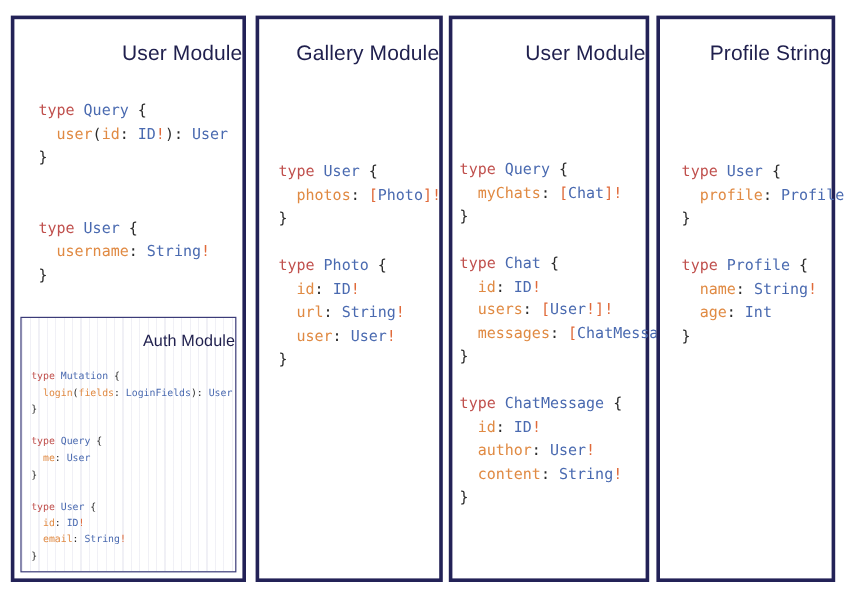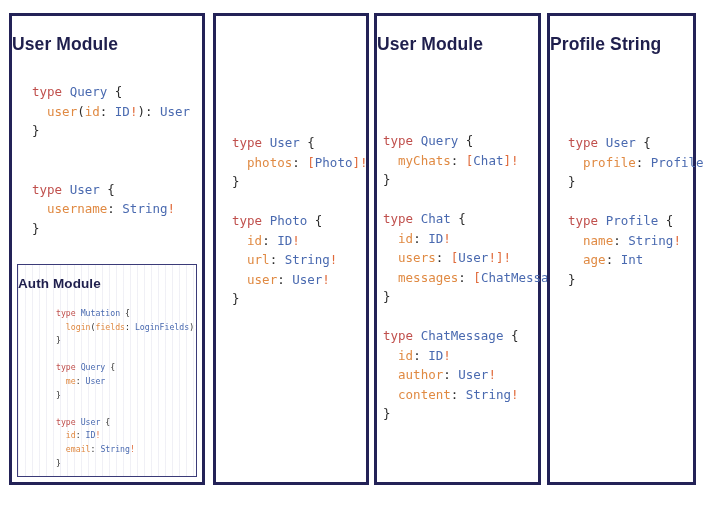--- a/index.html
+++ b/index.html
@@ -23,22 +23,22 @@
 
   
   .panel {
     position: absolute;
     background: #ffffff;
     border: 3px solid #232257;
     box-sizing: border-box;
   }
 
   .panel-title {
-    text-align: left;
-    font-weight: bold;
+    text-align: right;
+    font-weight: normal;
     color: #1f1f4d;
     letter-spacing: 0.1px;
   }
 
   .panel-1 .panel-title,
   .panel-2 .panel-title,
   .panel-3 .panel-title,
   .panel-4 .panel-title {
     font-size: 17.5px;
     margin-top: 18px;
@@ -83,41 +83,42 @@
   .bang { color: #e06a3a; }          
 
   
   .panel-1 { left: 9px;   top: 13px; width: 196px; height: 472px; }
   .panel-2 { left: 213px; top: 13px; width: 156px; height: 472px; }
   .panel-3 { left: 374px; top: 13px; width: 167px; height: 472px; }
   .panel-4 { left: 547px; top: 13px; width: 149px; height: 472px; }
 
   .code-block { position: absolute; }
   .p1-code { left: 20px; top: 66px; }
-  .p1-sub-code { position: absolute; left: 8px; top: 42px; margin-left: 30px; }
+  .p1-sub-code { position: absolute; left: 8px; top: 42px; }
   .p2-code { left: 16px; top: 117px; }
   .p3-code { left: 6px;  top: 115px; }
   .p4-code { left: 18px; top: 117px; }
 </style>
 </head>
 <body>
 
 <div class="board">
 
   <div class="panel panel-1">
     <div class="panel-title">User Module</div>
     <div class="code code-lg code-block p1-code"><div><span class="kw">type</span><span class="pun"> </span><span class="tn">Query</span><span class="pun"> {</span></div><div><span class="pun">  </span><span class="fld">user</span><span class="pun">(</span><span class="fld">id</span><span class="pun">: </span><span class="tn">ID</span><span class="bang">!</span><span class="pun">): </span><span class="tn">User</span></div><div><span class="pun">}</span></div><div>&nbsp;</div><div>&nbsp;</div><div><span class="kw">type</span><span class="pun"> </span><span class="tn">User</span><span class="pun"> {</span></div><div><span class="pun">  </span><span class="fld">username</span><span class="pun">: </span><span class="tn">String</span><span class="bang">!</span></div><div><span class="pun">}</span></div></div>
 
     <div class="subpanel">
       <div class="panel-title">Auth Module</div>
       <div class="code code-sm p1-sub-code"><div><span class="kw">type</span><span class="pun"> </span><span class="tn">Mutation</span><span class="pun"> {</span></div><div><span class="pun">  </span><span class="fld">login</span><span class="pun">(</span><span class="fld">fields</span><span class="pun">: </span><span class="tn">LoginFields</span><span class="pun">): </span><span class="tn">User</span></div><div><span class="pun">}</span></div><div>&nbsp;</div><div><span class="kw">type</span><span class="pun"> </span><span class="tn">Query</span><span class="pun"> {</span></div><div><span class="pun">  </span><span class="fld">me</span><span class="pun">: </span><span class="tn">User</span></div><div><span class="pun">}</span></div><div>&nbsp;</div><div><span class="kw">type</span><span class="pun"> </span><span class="tn">User</span><span class="pun"> {</span></div><div><span class="pun">  </span><span class="fld">id</span><span class="pun">: </span><span class="tn">ID</span><span class="bang">!</span></div><div><span class="pun">  </span><span class="fld">email</span><span class="pun">: </span><span class="tn">String</span><span class="bang">!</span></div><div><span class="pun">}</span></div></div>
     </div>
   </div>
 
   <div class="panel panel-2">
+    <div class="panel-title">Gallery Module</div>
     <div class="code code-lg code-block p2-code"><div><span class="kw">type</span><span class="pun"> </span><span class="tn">User</span><span class="pun"> {</span></div><div><span class="pun">  </span><span class="fld">photos</span><span class="pun">: </span><span class="bang">[</span><span class="tn">Photo</span><span class="bang">]</span><span class="bang">!</span></div><div><span class="pun">}</span></div><div>&nbsp;</div><div><span class="kw">type</span><span class="pun"> </span><span class="tn">Photo</span><span class="pun"> {</span></div><div><span class="pun">  </span><span class="fld">id</span><span class="pun">: </span><span class="tn">ID</span><span class="bang">!</span></div><div><span class="pun">  </span><span class="fld">url</span><span class="pun">: </span><span class="tn">String</span><span class="bang">!</span></div><div><span class="pun">  </span><span class="fld">user</span><span class="pun">: </span><span class="tn">User</span><span class="bang">!</span></div><div><span class="pun">}</span></div></div>
   </div>
 
   <div class="panel panel-3">
     <div class="panel-title">User Module</div>
     <div class="code code-lg code-block p3-code"><div><span class="kw">type</span><span class="pun"> </span><span class="tn">Query</span><span class="pun"> {</span></div><div><span class="pun">  </span><span class="fld">myChats</span><span class="pun">: </span><span class="bang">[</span><span class="tn">Chat</span><span class="bang">]</span><span class="bang">!</span></div><div><span class="pun">}</span></div><div>&nbsp;</div><div><span class="kw">type</span><span class="pun"> </span><span class="tn">Chat</span><span class="pun"> {</span></div><div><span class="pun">  </span><span class="fld">id</span><span class="pun">: </span><span class="tn">ID</span><span class="bang">!</span></div><div><span class="pun">  </span><span class="fld">users</span><span class="pun">: </span><span class="bang">[</span><span class="tn">User</span><span class="bang">!]!</span></div><div><span class="pun">  </span><span class="fld">messages</span><span class="pun">: </span><span class="bang">[</span><span class="tn">ChatMessage</span><span class="bang">]</span><span class="bang">!</span></div><div><span class="pun">}</span></div><div>&nbsp;</div><div><span class="kw">type</span><span class="pun"> </span><span class="tn">ChatMessage</span><span class="pun"> {</span></div><div><span class="pun">  </span><span class="fld">id</span><span class="pun">: </span><span class="tn">ID</span><span class="bang">!</span></div><div><span class="pun">  </span><span class="fld">author</span><span class="pun">: </span><span class="tn">User</span><span class="bang">!</span></div><div><span class="pun">  </span><span class="fld">content</span><span class="pun">: </span><span class="tn">String</span><span class="bang">!</span></div><div><span class="pun">}</span></div></div>
   </div>
 
   <div class="panel panel-4">
     <div class="panel-title">Profile String</div>

